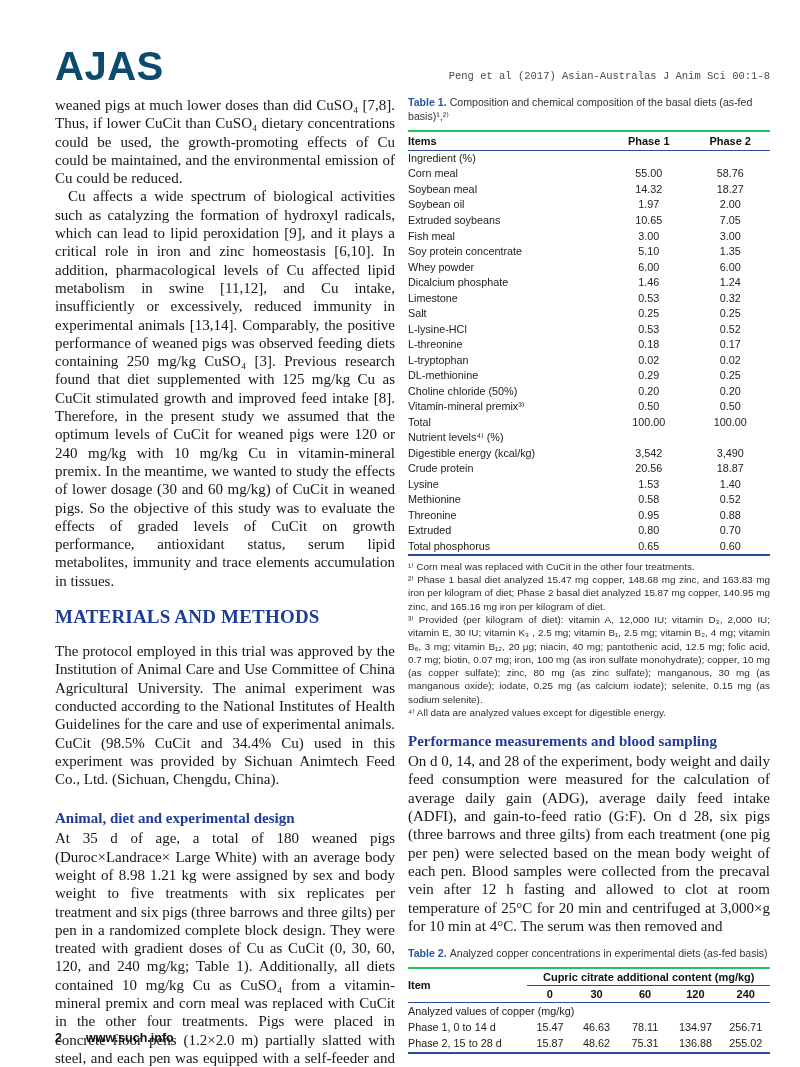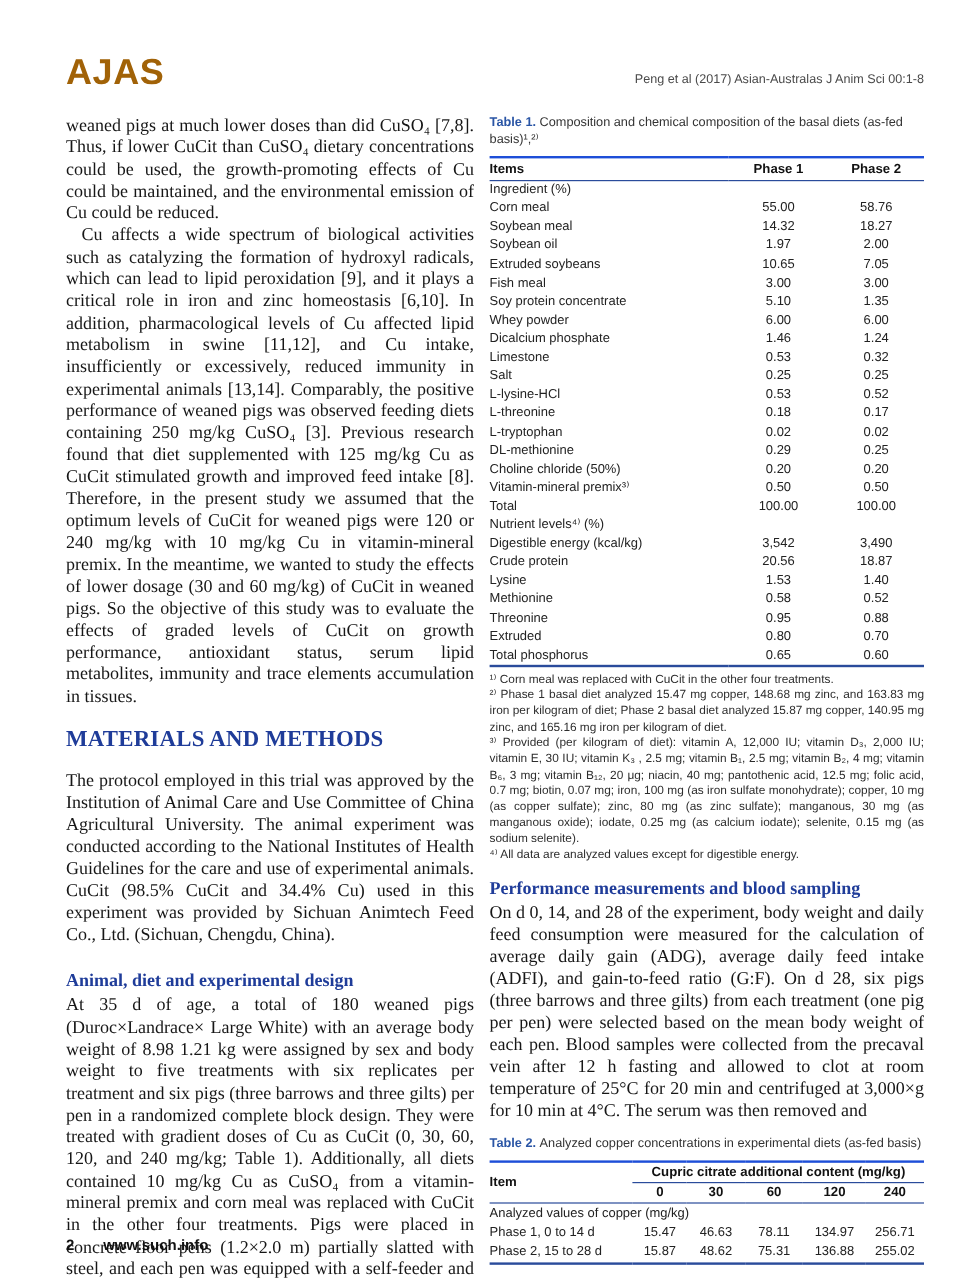--- a/index.html
+++ b/index.html
@@ -5,25 +5,25 @@
   html,body{margin:0;padding:0;background:#e8e8e8;}
   .page{
     position:relative;width:800px;height:1067px;margin:0 auto;
     background:#ffffff;overflow:hidden;
     font-family:"Liberation Serif","DejaVu Serif",serif;color:#161616;
   }
   
   .logo{
     position:absolute;left:55px;top:44px;
     font-family:"Liberation Sans","DejaVu Sans",sans-serif;
-    font-size:30px;font-weight:bold;letter-spacing:.5px;color:#a16207;
+    font-size:40px;font-weight:bold;letter-spacing:.5px;color:#0c4a6e;
   }
   .runhead{
-    position:absolute;right:30px;top:60px;
-    font-family:Liberation Sans, sans-serif;
+    position:absolute;right:30px;top:70px;
+    font-family:Liberation Mono, monospace;
     font-size:10.5px;color:#4a4a4a;
   }
   
   .cols{position:absolute;left:55px;top:96px;width:715px;display:flex;gap:13px;}
   .col-left{width:340px;}
   .col-right{width:362px;}
   .body-p{
     font-size:15px;line-height:1.22;text-align:justify;margin:0 0 0 0;
   }
   .indent-first{text-indent:13px;}
@@ -34,21 +34,21 @@
   h3.sub{
     font-size:15px;font-weight:bold;color:#1f3c99;margin:22px 0 2px 0;
   }
   
   .tbl-block{font-family:"Liberation Sans","DejaVu Sans",sans-serif;}
   .tbl-cap{font-size:10.6px;line-height:1.3;color:#333;margin:0 0 6px 0;}
   .tbl-cap .cap-label{font-weight:bold;color:#2a55a5;margin-right:3px;}
   table.datatbl{
     width:100%;border-collapse:collapse;
     font-size:10.8px;color:#222;
-    border-top:2px solid #1d4ed8;border-bottom:2px solid #2a4b9b;
+    border-top:2px solid #22c55e;border-bottom:2px solid #2a4b9b;
   }
   table.datatbl th{
     font-weight:bold;font-size:11px;color:#111;
     padding:3px 0 3px 0;border-bottom:1.2px solid #2a4b9b;
   }
   table.datatbl td{padding:1.4px 0;vertical-align:top;line-height:1.18;}
   .al-left{text-align:left;}
   .al-ctr{text-align:center;}
   td.ind{padding-left:12px;}
   

